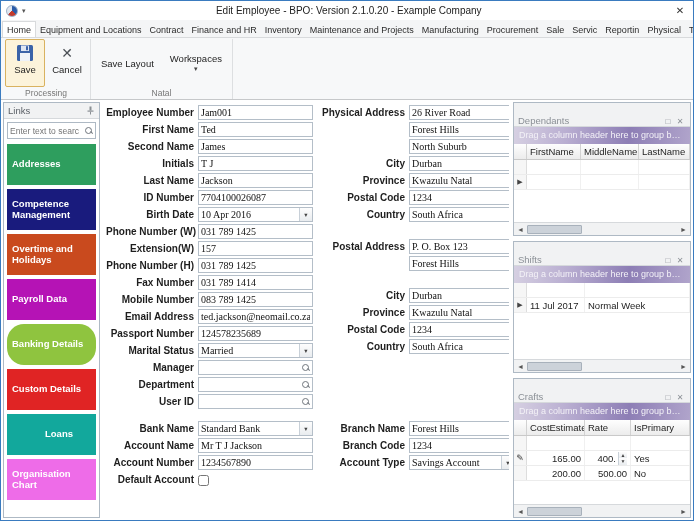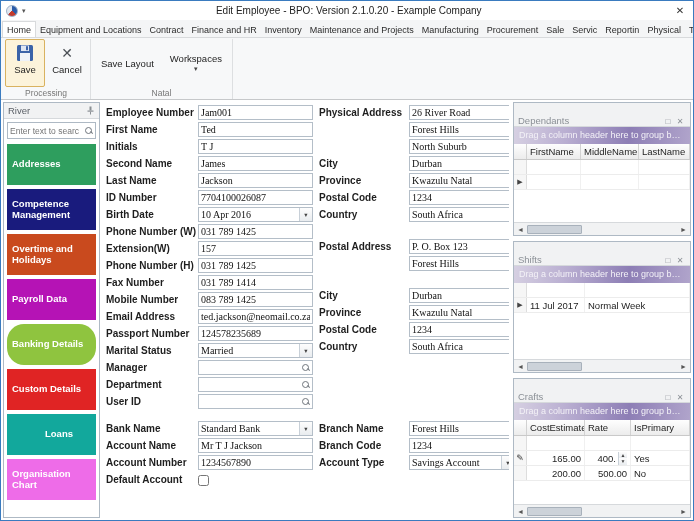--- a/index.html
+++ b/index.html
@@ -28,21 +28,21 @@
 .links{width:97px;flex:0 0 auto;border:1px solid #aeb9c4;display:flex;flex-direction:column;background:#fff}
 .links-h{height:16px;background:#f1f2f3;border-bottom:1px solid #d6d9dc;display:flex;align-items:center;padding:0 4px;color:#5a5f66;font-size:9.5px;flex:0 0 auto}
 .links-h .t{flex:1}
 .lsearch{margin:3px;height:17px;border:1px solid #aeb9c4;display:flex;align-items:center;background:#fff;flex:0 0 auto}
 .lsearch input{flex:1;min-width:0;border:0;outline:none;font-size:8.5px;padding:0 2px;font-family:inherit;color:#555}
 .sbtn{width:14px;display:flex;justify-content:center;align-items:center}
 .litem{height:41px;margin:2px 3px;color:#fff;font-weight:bold;font-size:9.5px;display:flex;align-items:center;padding:2px 5px;line-height:1.15;flex:0 0 auto}
 .formarea{flex:1;display:flex;padding:3px 0 0 2px;gap:6px;overflow:hidden}
 .fcol{display:flex;flex-direction:column}
 .frow{display:flex;align-items:center;height:15px;margin-bottom:2px;flex:0 0 auto}
-.flabel{width:92px;font-weight:bold;padding-right:4px;white-space:nowrap;overflow:hidden;flex:0 0 auto;font-size:10px}
+.flabel{width:92px;text-align:right;font-weight:bold;padding-right:4px;white-space:nowrap;overflow:hidden;flex:0 0 auto;font-size:10px}
 .flabel.m{width:90px}
 .ed{height:15px;border:1px solid #b4bec8;background:#fff;display:flex;align-items:stretch;flex:0 0 auto;overflow:hidden}
 .ed-l{width:115px}
 .ed-m{width:106px}
 .ed input[type=text]{flex:1;min-width:0;border:0;outline:none;font-size:10px;padding:0 2px;font-family:Liberation Serif, serif;color:#111;background:transparent}
 .dd{width:13px;flex:0 0 auto;border-left:1px solid #c8d0d8;background:linear-gradient(#fdfdfd,#e9ecef);display:flex;align-items:center;justify-content:center;font-size:6.5px;color:#444}
 .lk{width:13px;flex:0 0 auto;display:flex;align-items:center;justify-content:center}
 .mag{position:relative;width:9px;height:9px;display:inline-block}
 .mag::before{content:"";position:absolute;left:1px;top:1px;width:5px;height:5px;border:1.2px solid #70767d;border-radius:50%}
 .mag::after{content:"";position:absolute;left:6.2px;top:6.2px;width:3.2px;height:1.4px;background:#70767d;transform:rotate(45deg)}
@@ -126,21 +126,21 @@
         </div>
       </div>
       <div class="rg-label">Natal</div>
     </div>
   </div>
 
   <div class="main">
 
     <div class="links">
       <div class="links-h">
-        <span class="t">River</span>
+        <span class="t">Links</span>
         <svg width="9" height="9">
             <rect x="3.5" y="0.5" width="2" height="4" fill="#8a8f94"></rect>
             <rect x="1.5" y="4.5" width="6" height="1.2" fill="#8a8f94"></rect>
             <rect x="4" y="5.7" width="1" height="2.8" fill="#8a8f94"></rect>
           </svg>
       </div>
       <div class="lsearch">
         <input type="text" placeholder="Enter text to search..." style="">
         <span class="sbtn">
             <span class="mag"></span>
@@ -165,29 +165,29 @@
               <input type="text" value="Jam001" style="">
             </span>
           </div>
         <div class="frow">
             <span class="flabel">First Name</span>
             <span class="ed ed-l">
               <input type="text" value="Ted" style="">
             </span>
           </div>
         <div class="frow">
+            <span class="flabel">Second Name</span>
+            <span class="ed ed-l">
+              <input type="text" value="James" style="">
+            </span>
+          </div>
+        <div class="frow">
             <span class="flabel">Initials</span>
             <span class="ed ed-l">
               <input type="text" value="T J" style="">
-            </span>
-          </div>
-        <div class="frow">
-            <span class="flabel">Second Name</span>
-            <span class="ed ed-l">
-              <input type="text" value="James" style="">
             </span>
           </div>
         <div class="frow">
             <span class="flabel">Last Name</span>
             <span class="ed ed-l">
               <input type="text" value="Jackson" style="">
             </span>
           </div>
         <div class="frow">
             <span class="flabel">ID Number</span>

